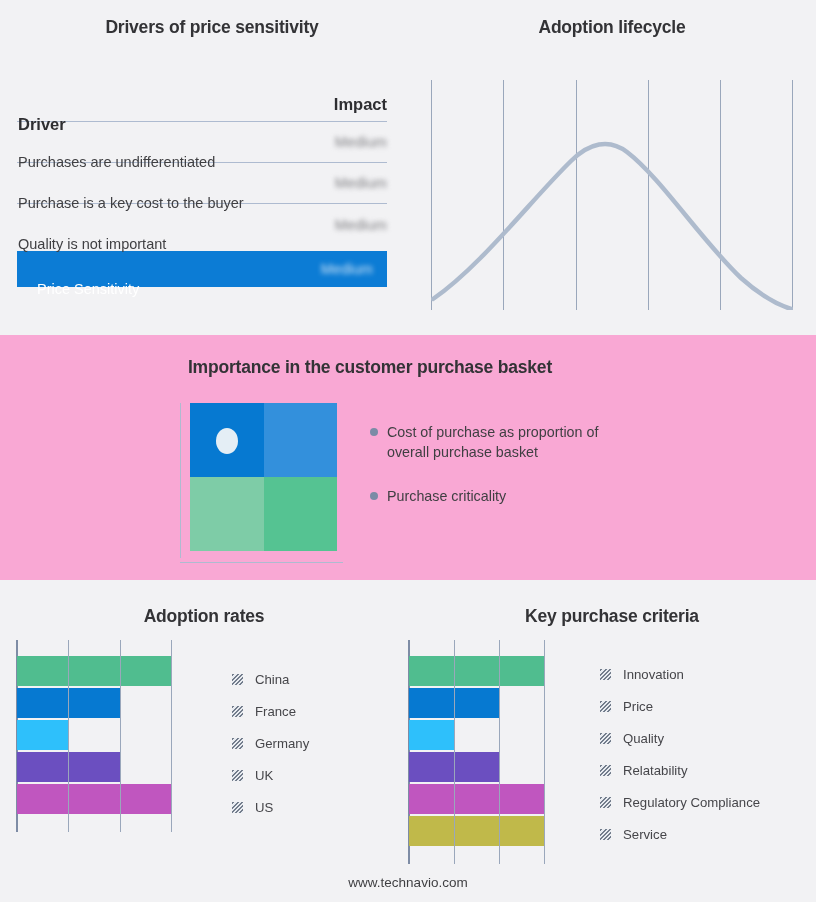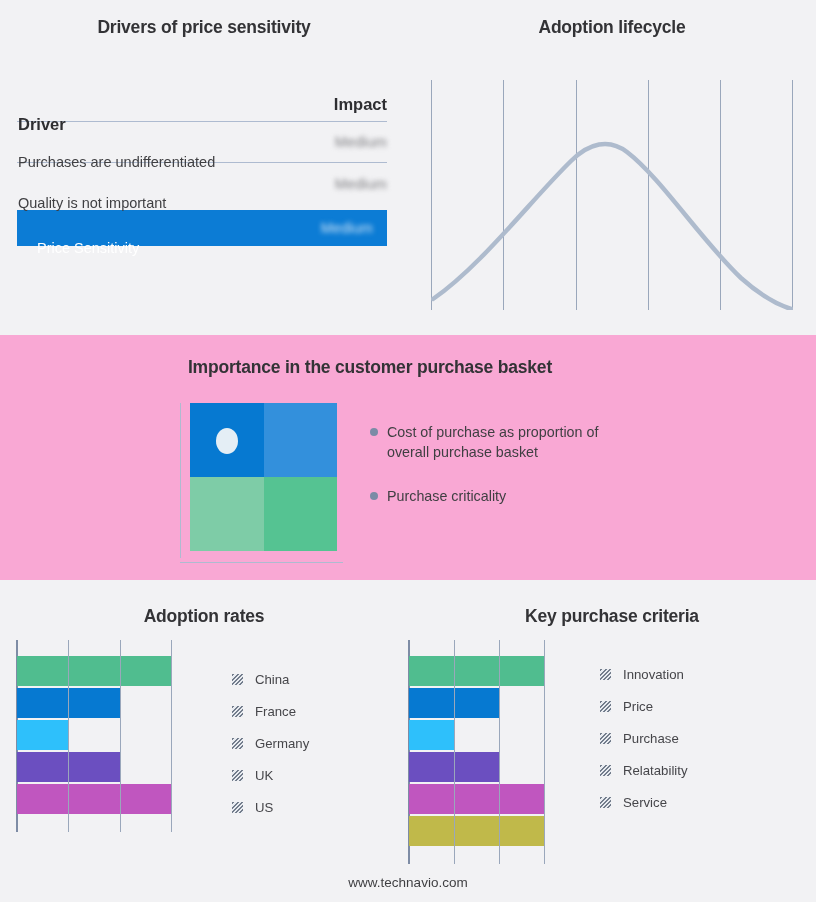--- a/index.html
+++ b/index.html
@@ -33,21 +33,21 @@
   }
 
   
   .drivers-panel {
     position: absolute;
     left: 0; top: 0;
     width: 408px; height: 335px;
   }
   .drivers-panel .panel-title {
     position: absolute;
-    left: 0; top: 17px; width: 408px;
+    left: 8px; top: 17px; width: 408px;
   }
   .drivers-table {
     position: absolute;
     left: 17px; top: 88px;
     width: 370px;
   }
   .dt-row {
     display: flex;
     align-items: center;
     justify-content: space-between;
@@ -309,20 +309,24 @@
       <div class="dt-row dt-head">
         <span class="dt-driver">Driver</span>
         <span class="dt-impact">Impact</span>
       </div>
 
       <div class="dt-row">
         <span class="dt-driver">Purchases are undifferentiated</span>
         <span class="dt-impact blurred">Medium</span>
       </div>
 
+      <div class="dt-row">
+        <span class="dt-driver">Purchase is a key cost to the buyer</span>
+        <span class="dt-impact blurred">Medium</span>
+      </div>
 
       <div class="dt-row dt-row-last">
         <span class="dt-driver">Quality is not important</span>
         <span class="dt-impact blurred">Medium</span>
       </div>
 
       <div class="dt-row dt-highlight">
         <span class="dt-driver">Price Sensitivity</span>
         <span class="dt-impact blurred">Medium</span>
       </div>
@@ -470,25 +474,29 @@
     <div class="legend-row" style="height: 32px;">
       <span class="legend-swatch"></span>
       <span class="legend-label">Innovation</span>
     </div>
     <div class="legend-row" style="height: 32px;">
       <span class="legend-swatch"></span>
       <span class="legend-label">Price</span>
     </div>
     <div class="legend-row" style="height: 32px;">
       <span class="legend-swatch"></span>
-      <span class="legend-label">Purchase</span>
+      <span class="legend-label">Quality</span>
     </div>
     <div class="legend-row" style="height: 32px;">
       <span class="legend-swatch"></span>
       <span class="legend-label">Relatability</span>
     </div>
     <div class="legend-row" style="height: 32px;">
       <span class="legend-swatch"></span>
+      <span class="legend-label">Regulatory Compliance</span>
+    </div>
+    <div class="legend-row" style="height: 32px;">
+      <span class="legend-swatch"></span>
       <span class="legend-label">Service</span>
     </div>
   </div>
 
 <div class="footer-url">www.technavio.com</div>
 
 </body></html>

